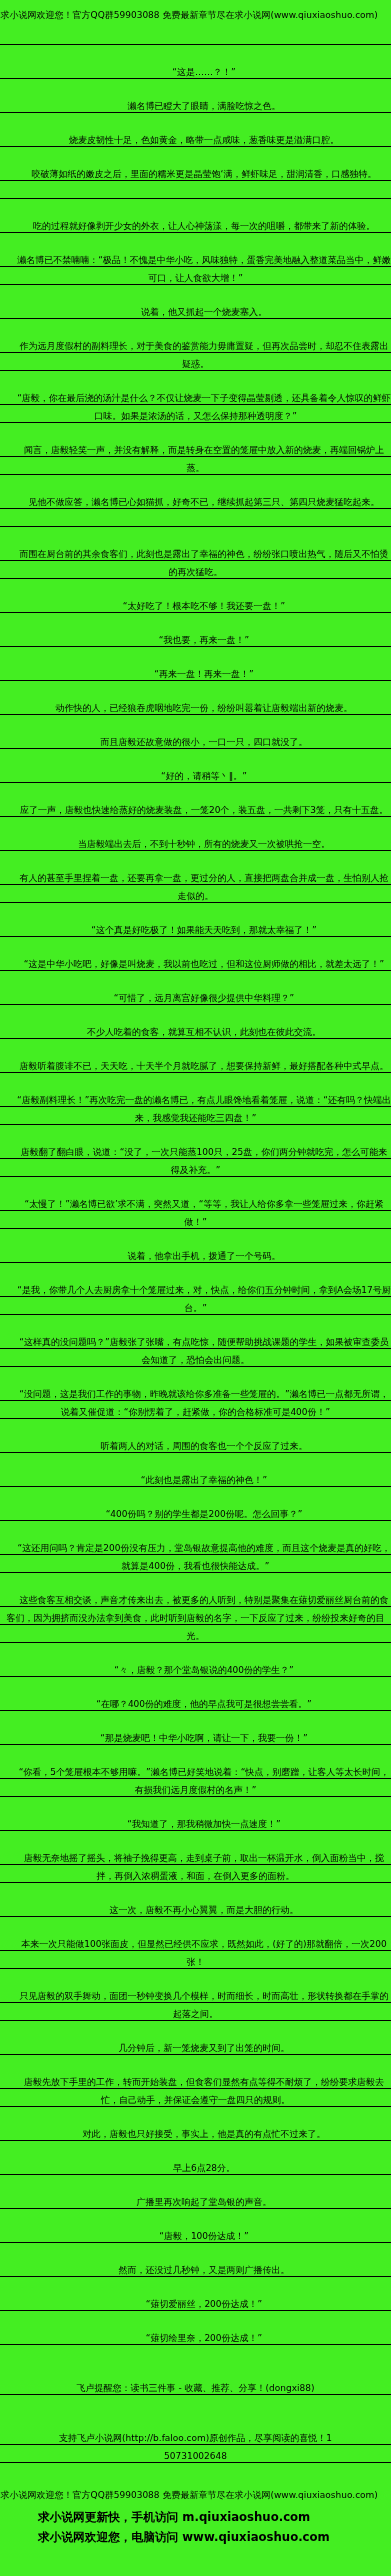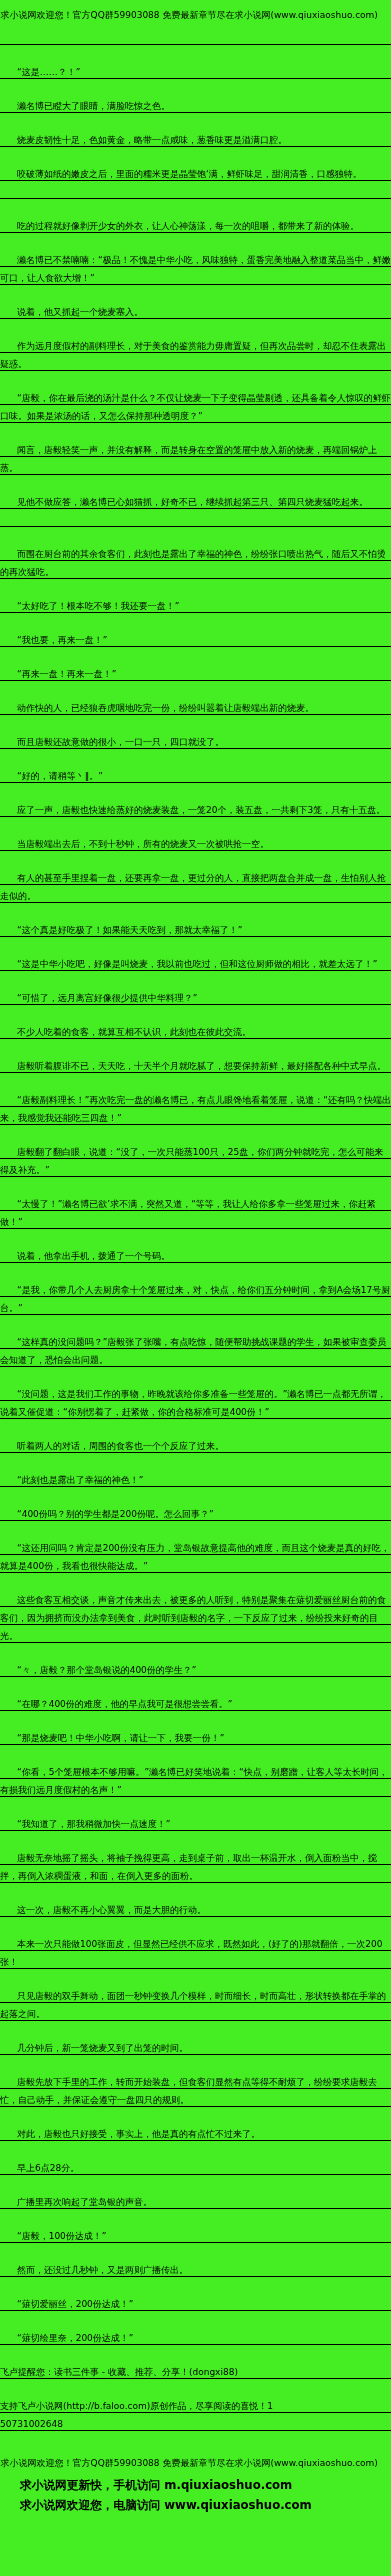--- a/index.html
+++ b/index.html
@@ -15,54 +15,55 @@
     font-size: 9px;
   }
   .site-line {
     padding: 7.8px 1.1px 0 0.6px;
     line-height: 15.6px;
     word-break: break-all;
   }
   main[data-name="novel-body"] {
     display: block;
     margin-top: 5.6px;
+    text-align: center;
   }
   .para {
     width: 391px;
     word-break: break-all;
     white-space: pre-wrap;
   }
   .para.ruled {
     line-height: 18px;
     text-indent: 17px;
     margin-bottom: 16px;
     background-image: linear-gradient(to bottom, transparent 0, transparent 15px, #000 15px, #000 15.6px, transparent 15.6px);
     background-size: 100% 18px;
     background-repeat: repeat;
   }
-  .para.ruled.noindent { text-indent: 0; }
+  .para.ruled.noindent { text-indent: 0; margin-top: 32px; }
   .para.extra { padding-bottom: 18px; margin-top: 8px; }
   .para.rule {
     height: 18px;
     margin-bottom: 16px;
     background-image: linear-gradient(to bottom, transparent 0, transparent 15px, #000 15px, #000 15.6px, transparent 15.6px);
     background-size: 100% 18px;
     background-repeat: repeat;
   }
   footer { margin-top: 22.4px; padding-bottom: 7.8px; }
   .footer-welcome {
     line-height: 17px;
     padding: 0 1.1px 2.2px 0.6px;
     word-break: break-all;
   }
   .footer-big {
     font-weight: bold;
     font-size: 11.7px;
     line-height: 20.7px;
-    padding-left: 20px;
+    padding-left: 38px;
     word-break: break-all;
   }
 </style>
 </head>
 <body data-name="novel-page">
 
 <header data-name="page-header">
   <div class="site-line" data-name="site-header-notice">求小说网欢迎您！官方QQ群59903088 免费最新章节尽在求小说网(www.qiuxiaoshuo.com)</div>
 </header>
 

